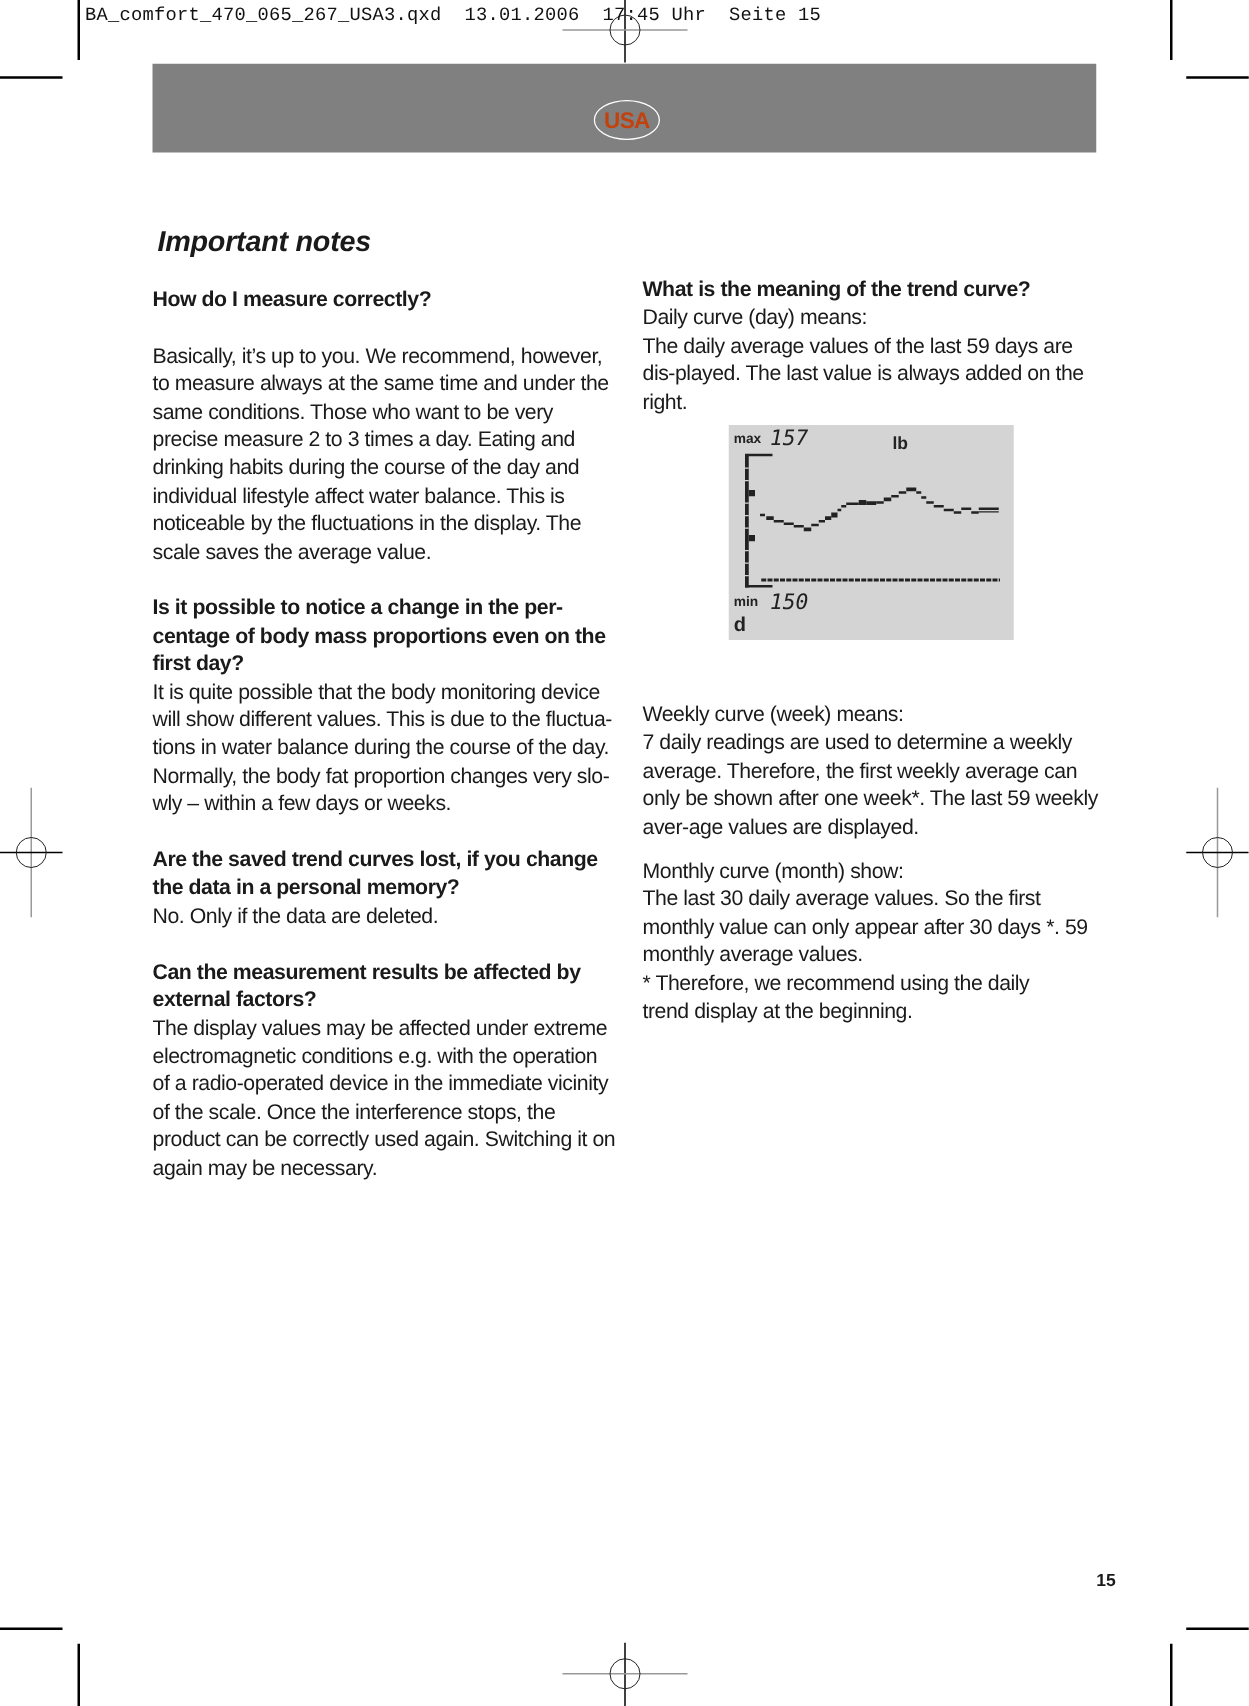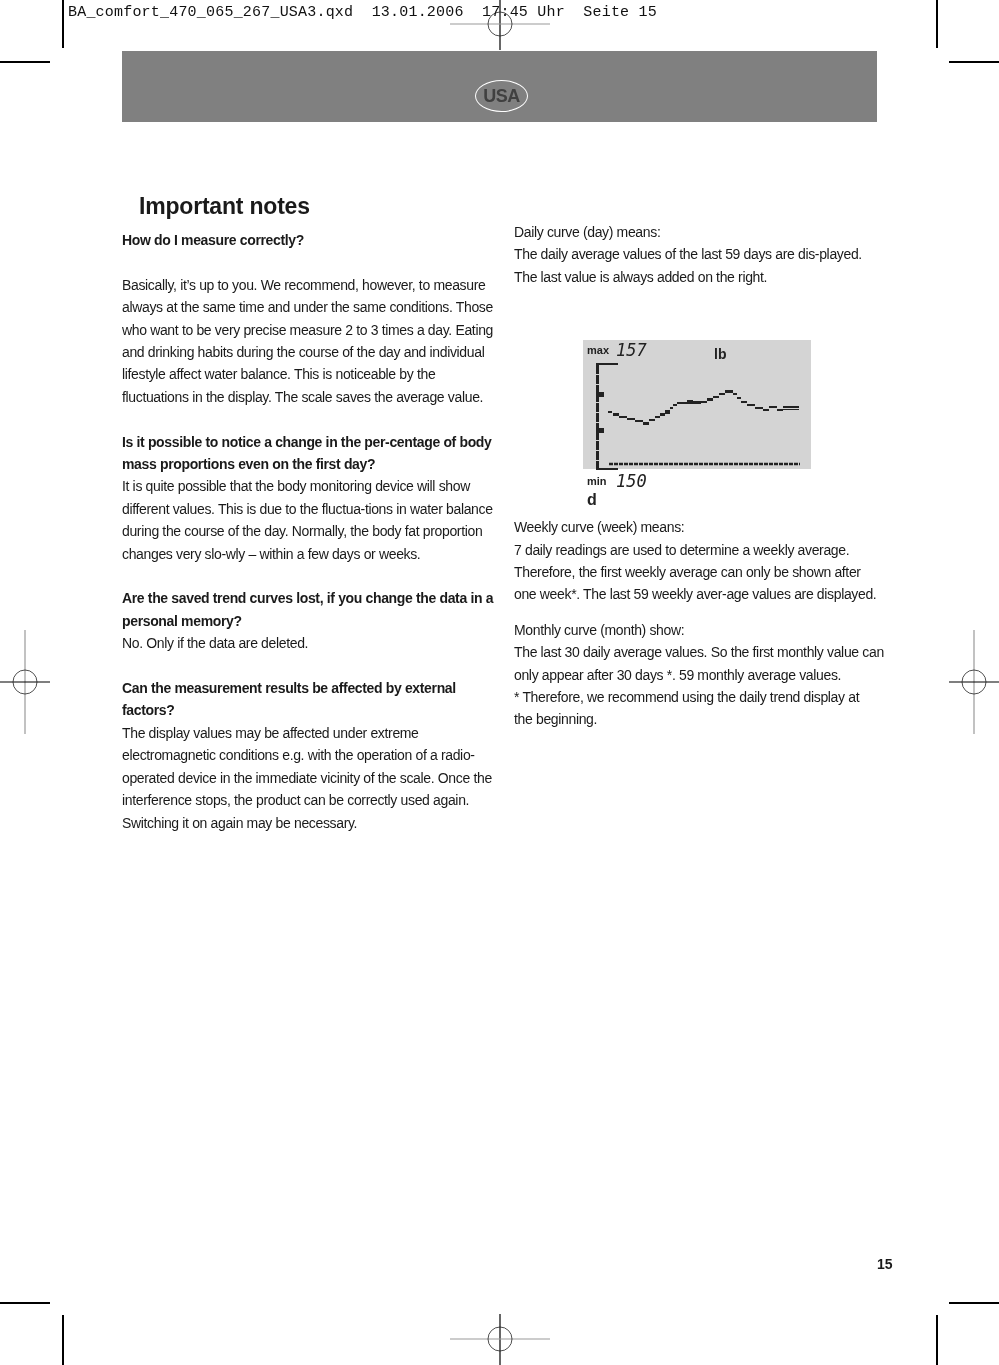--- a/index.html
+++ b/index.html
@@ -1,29 +1,29 @@
 <!DOCTYPE html>
 <html><head>
 <meta charset="utf-8">
 <style>
   html,body{margin:0;padding:0;background:#fff;}
   body{width:999px;height:1365px;position:relative;overflow:hidden;font-family:"Liberation Sans","DejaVu Sans",sans-serif;color:#1a1a1a;}
   .slug{position:absolute;left:68px;top:4px;font-family:"Liberation Mono","DejaVu Sans Mono",monospace;font-size:15px;color:#111;white-space:pre;letter-spacing:0.2px;}
   .crop{position:absolute;background:#000;}
   .reg{position:absolute;}
   .banner{position:absolute;left:122px;top:51px;width:755px;height:71px;background:#808080;}
-  .badge{position:absolute;left:475px;top:80px;width:53px;height:32px;border:1.5px solid #fff;border-radius:50%;color:#404040;font-weight:bold;font-size:18px;display:flex;align-items:center;justify-content:center;box-sizing:border-box;letter-spacing:-0.5px;}
+  .badge{position:absolute;left:475px;top:80px;width:53px;height:32px;border:1.5px solid #fff;border-radius:50%;color:#c2410c;font-weight:bold;font-size:18px;display:flex;align-items:center;justify-content:center;box-sizing:border-box;letter-spacing:-0.5px;}
   .title{position:absolute;left:122px;top:176px;font-size:23px;font-weight:bold;letter-spacing:-0.2px;}
-  .col{position:absolute;font-size:14px;line-height:22.4px;letter-spacing:-0.35px;}
+  .col{position:absolute;font-size:17px;line-height:22.4px;letter-spacing:-0.35px;}
   .col.left{left:122px;top:229px;width:372px;}
   .col.right{left:514px;top:221px;width:372px;}
   .sec{margin:0 0 22.4px 0;}
   .q{font-weight:bold;}
   .p{margin:0;}
-  .lcd{position:absolute;left:583px;top:340px;width:228px;height:129px;background:#d4d4d4;}
+  .lcd{position:absolute;left:583px;top:340px;width:228px;height:172px;background:#d4d4d4;}
   .pagenum{position:absolute;left:877px;top:1256px;font-size:14px;font-weight:bold;}
 </style>
 </head>
 <body>
 
 <div class="slug">BA_comfort_470_065_267_USA3.qxd  13.01.2006  17:45 Uhr  Seite 15</div>
 
 <div class="crop" style="left:62px;top:0;width:1.5px;height:48px;"></div>
 <div class="crop" style="left:936px;top:0;width:1.5px;height:48px;"></div>
 <div class="crop" style="left:0;top:61px;width:50px;height:1.5px;"></div>
@@ -50,21 +50,21 @@
 </svg>
 <svg class="reg" style="left:947px;top:630px;" width="52" height="104" viewBox="0 0 52 104">
   <line x1="27" y1="0" x2="27" y2="104" stroke="#999" stroke-width="1.2"></line>
   <line x1="2" y1="52" x2="52" y2="52" stroke="#000" stroke-width="1.2"></line>
   <circle cx="27" cy="52" r="12" fill="none" stroke="#222" stroke-width="0.8"></circle>
 </svg>
 
 <div class="banner"></div>
 <div class="badge">USA</div>
 
-<h1 class="title" style="margin:17px;">Important notes</h1>
+<h1 class="title" style="margin:4px;font-style:italic;">Important notes</h1>
 
 <div class="col left">
   <div class="sec">
     <div class="q">How do I measure correctly?</div>
   </div>
   <div class="sec">
     <p class="p">Basically, it’s up to you. We recommend, however, to measure always at the same time and under the same conditions. Those who want to be very precise measure 2 to 3 times a  day. Eating and drinking habits during the course of the day and individual lifestyle affect water balance. This is noticeable by the fluctuations in the display. The scale saves the average value.</p>
   </div>
   <div class="sec">
     <div class="q">Is it possible to notice a change in the per-centage of body mass proportions even on the first day?</div>
@@ -74,20 +74,21 @@
     <div class="q">Are the saved trend curves lost, if you change the data in a personal memory?</div>
     <p class="p">No. Only if the data are deleted.</p>
   </div>
   <div class="sec">
     <div class="q">Can the measurement results be affected by external factors?</div>
     <p class="p">The display values may be affected under extreme electromagnetic conditions e.g. with the operation of a radio-operated device in the immediate vicinity of the scale. Once the interference stops, the product can be correctly used again. Switching it on again may be necessary.</p>
   </div>
 </div>
 
 <div class="col right">
+  <div class="q">What is the meaning of the trend curve?</div>
   <p class="p">Daily curve (day) means:</p>
   <p class="p">The daily average values of the last 59 days are dis-played. The last value is always added on the right.</p>
   <div style="height:228px;"></div>
   <p class="p">Weekly curve (week) means:</p>
   <p class="p" style="margin-bottom:13px;">7 daily readings are used to determine a weekly average. Therefore, the first weekly average can only be shown after one week*. The last 59 weekly aver-age values are displayed.</p>
   <p class="p">Monthly curve (month) show:</p>
   <p class="p" style="">The last 30 daily average values. So the first monthly value can only appear after 30 days *. 59 monthly average values.</p>
   <p class="p" style="width:350px;">* Therefore, we recommend using the daily trend display at the beginning.</p>
 </div>
 

